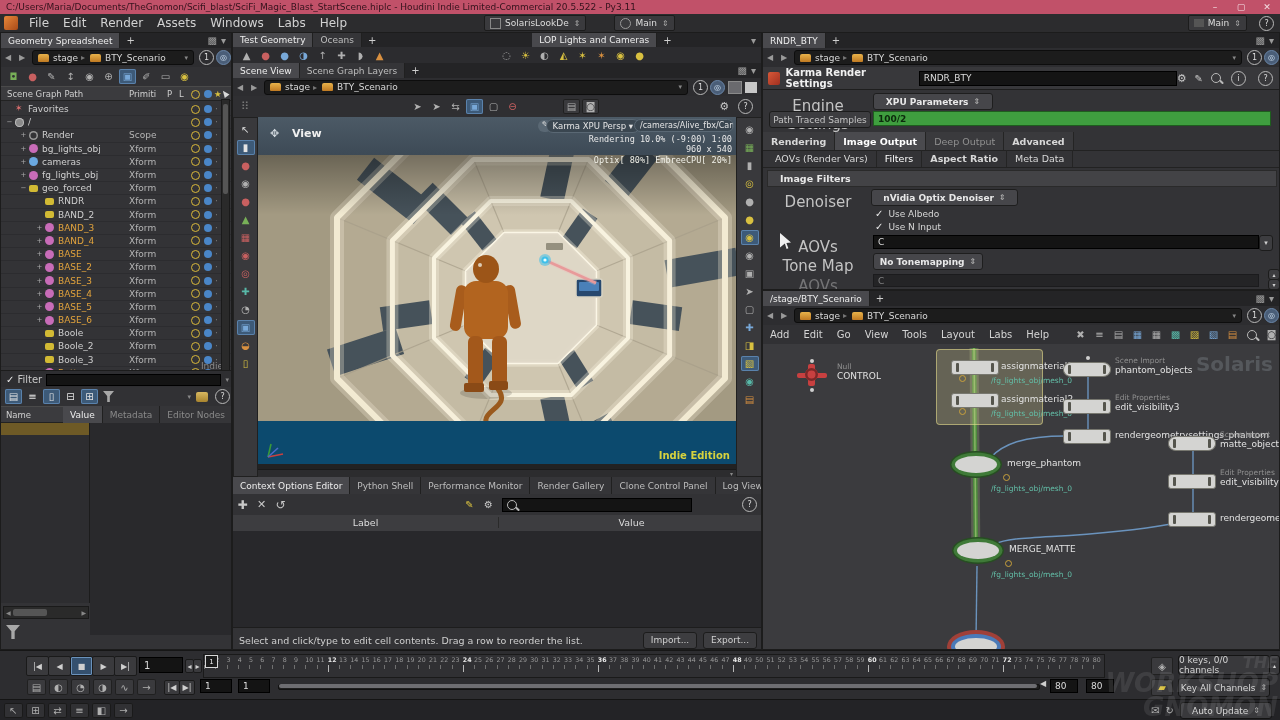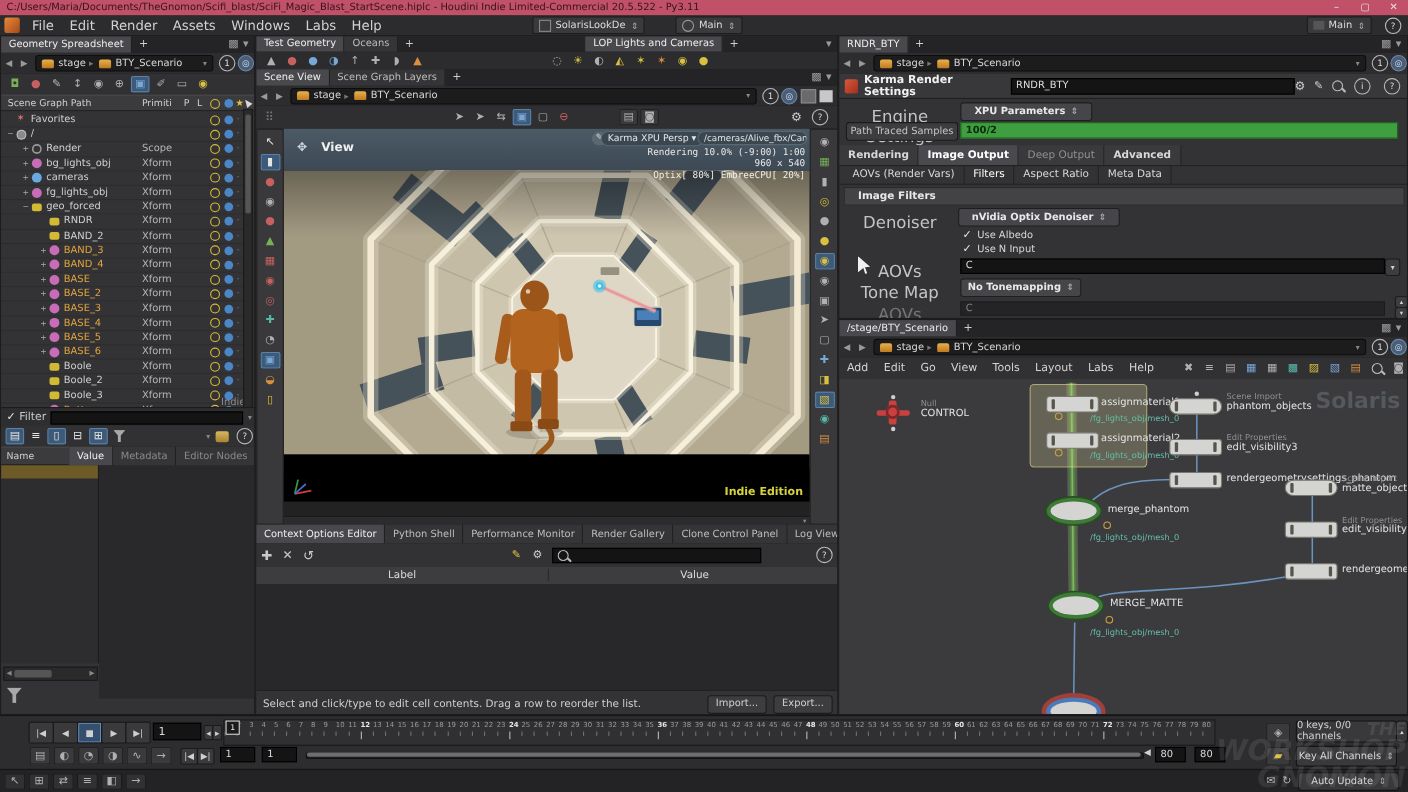--- a/index.html
+++ b/index.html
@@ -624,21 +624,21 @@
         <rect x="206" y="126" width="44" height="58" rx="12" fill="#b2641f"></rect>
         <rect x="210" y="181" width="15" height="52" rx="6" fill="#a3581b"></rect>
         <rect x="234" y="181" width="15" height="50" rx="6" fill="#a3581b"></rect>
         <rect x="206" y="228" width="20" height="9" rx="2" fill="#8a4a16"></rect>
         <rect x="231" y="226" width="19" height="9" rx="2" fill="#8a4a16"></rect>
         <ellipse cx="228" cy="114" rx="13" ry="14" fill="#9c5518"></ellipse>
         <circle cx="222" cy="110" r="2" fill="#e8e0d0" opacity=".85"></circle>
         <rect width="478" height="60" fill="url(#gtop)"></rect>
       </svg>
 
-      <div class="abs" style="left:25px;top:296px;width:478px;height:43px;background:#000000">
+      <div class="abs" style="left:25px;top:304px;width:478px;height:43px;background:#0c4a6e">
         <svg class="abs" style="left:6px;bottom:4px" width="22" height="18">
           <line x1="4" y1="15" x2="19" y2="12" stroke="#c84040" stroke-width="1.6"></line>
           <line x1="4" y1="15" x2="7" y2="2" stroke="#3a9a3a" stroke-width="1.6"></line>
           <line x1="4" y1="15" x2="14" y2="6" stroke="#4a6ac8" stroke-width="1.6"></line>
         </svg>
         <span class="abs" style="right:6px;bottom:3px;color:#d6d23e;font-size:10px;font-weight:bold">Indie Edition</span>
       </div>
       <div class="abs" style="left:25px;top:352px;width:478px;height:8px;background:#2c2c2e;border-top:1px solid #1a1a1a">
         <span class="abs" style="right:3px;top:0;color:#888;font-size:6px">▾</span>
       </div>
@@ -723,21 +723,21 @@
     </div>
     <div class="abs" style="left:0;top:99px;width:518px;height:18px;border-bottom:1px solid #222;display:flex">
       <span class="ptab">Rendering</span>
         <span class="ptab on">Image Output</span>
         <span class="ptab dim">Deep Output</span>
         <span class="ptab">Advanced</span>
     </div>
     <div class="abs" style="left:0;top:117px;width:518px;height:17px;border-bottom:1px solid #222;display:flex;padding-left:4px">
       <span class="ptab" style="font-weight:normal;background:transparent">AOVs (Render Vars)</span>
         <span class="ptab on" style="font-weight:normal;background:transparent">Filters</span>
-        <span class="ptab" style="font-weight:normal;background:transparent">Aspect Ratio</span>
+        <span class="ptab" style="font-weight:bold;background:transparent">Aspect Ratio</span>
         <span class="ptab" style="font-weight:normal;background:transparent">Meta Data</span>
     </div>
     <div class="abs" style="left:4px;top:137px;width:508px;height:15px;background:#434346;border:1px solid #2a2a2a;display:flex;align-items:center">
       <span style="font-weight:bold;color:#e8e8e8;padding-left:12px;font-size:9.5px">Image Filters</span>
     </div>
     <span class="plabel" style="left:6px;top:160px">Denoiser</span>
     <span class="pmenu" style="left:108px;top:156px;width:145px;height:15px">
         <span>nVidia Optix Denoiser</span>
         <span class="updn">⇕</span>
       </span>

